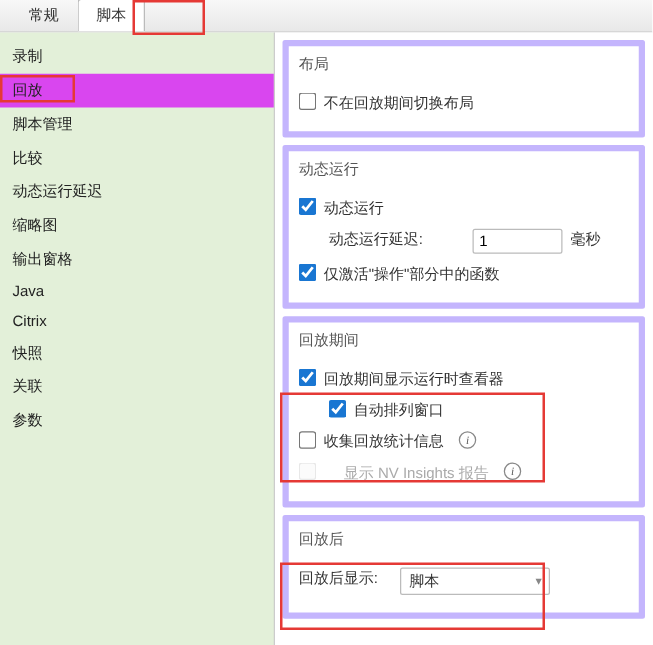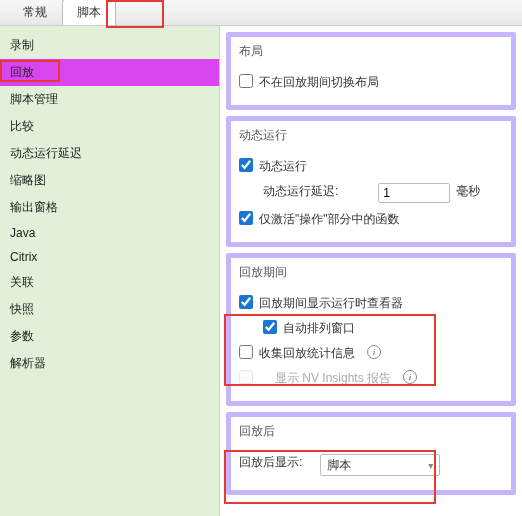--- a/index.html
+++ b/index.html
@@ -42,24 +42,23 @@
   <div class="sidebar" id="sidebar">
       <div class="side-item">录制</div>
       <div class="side-item selected">回放</div>
       <div class="side-item">脚本管理</div>
       <div class="side-item">比较</div>
       <div class="side-item">动态运行延迟</div>
       <div class="side-item">缩略图</div>
       <div class="side-item">输出窗格</div>
       <div class="side-item">Java</div>
       <div class="side-item">Citrix</div>
+      <div class="side-item">快照</div>
       <div class="side-item">关联</div>
-      <div class="side-item">快照</div>
       <div class="side-item">参数</div>
-      <div class="side-item">解析器</div>
     </div>
   <div class="main">
 
     <div class="group">
       <div class="group-title">布局</div>
       <div class="group-body">
         <div class="row">
           <input type="checkbox" style="">
           <span>不在回放期间切换布局</span>
         </div>

